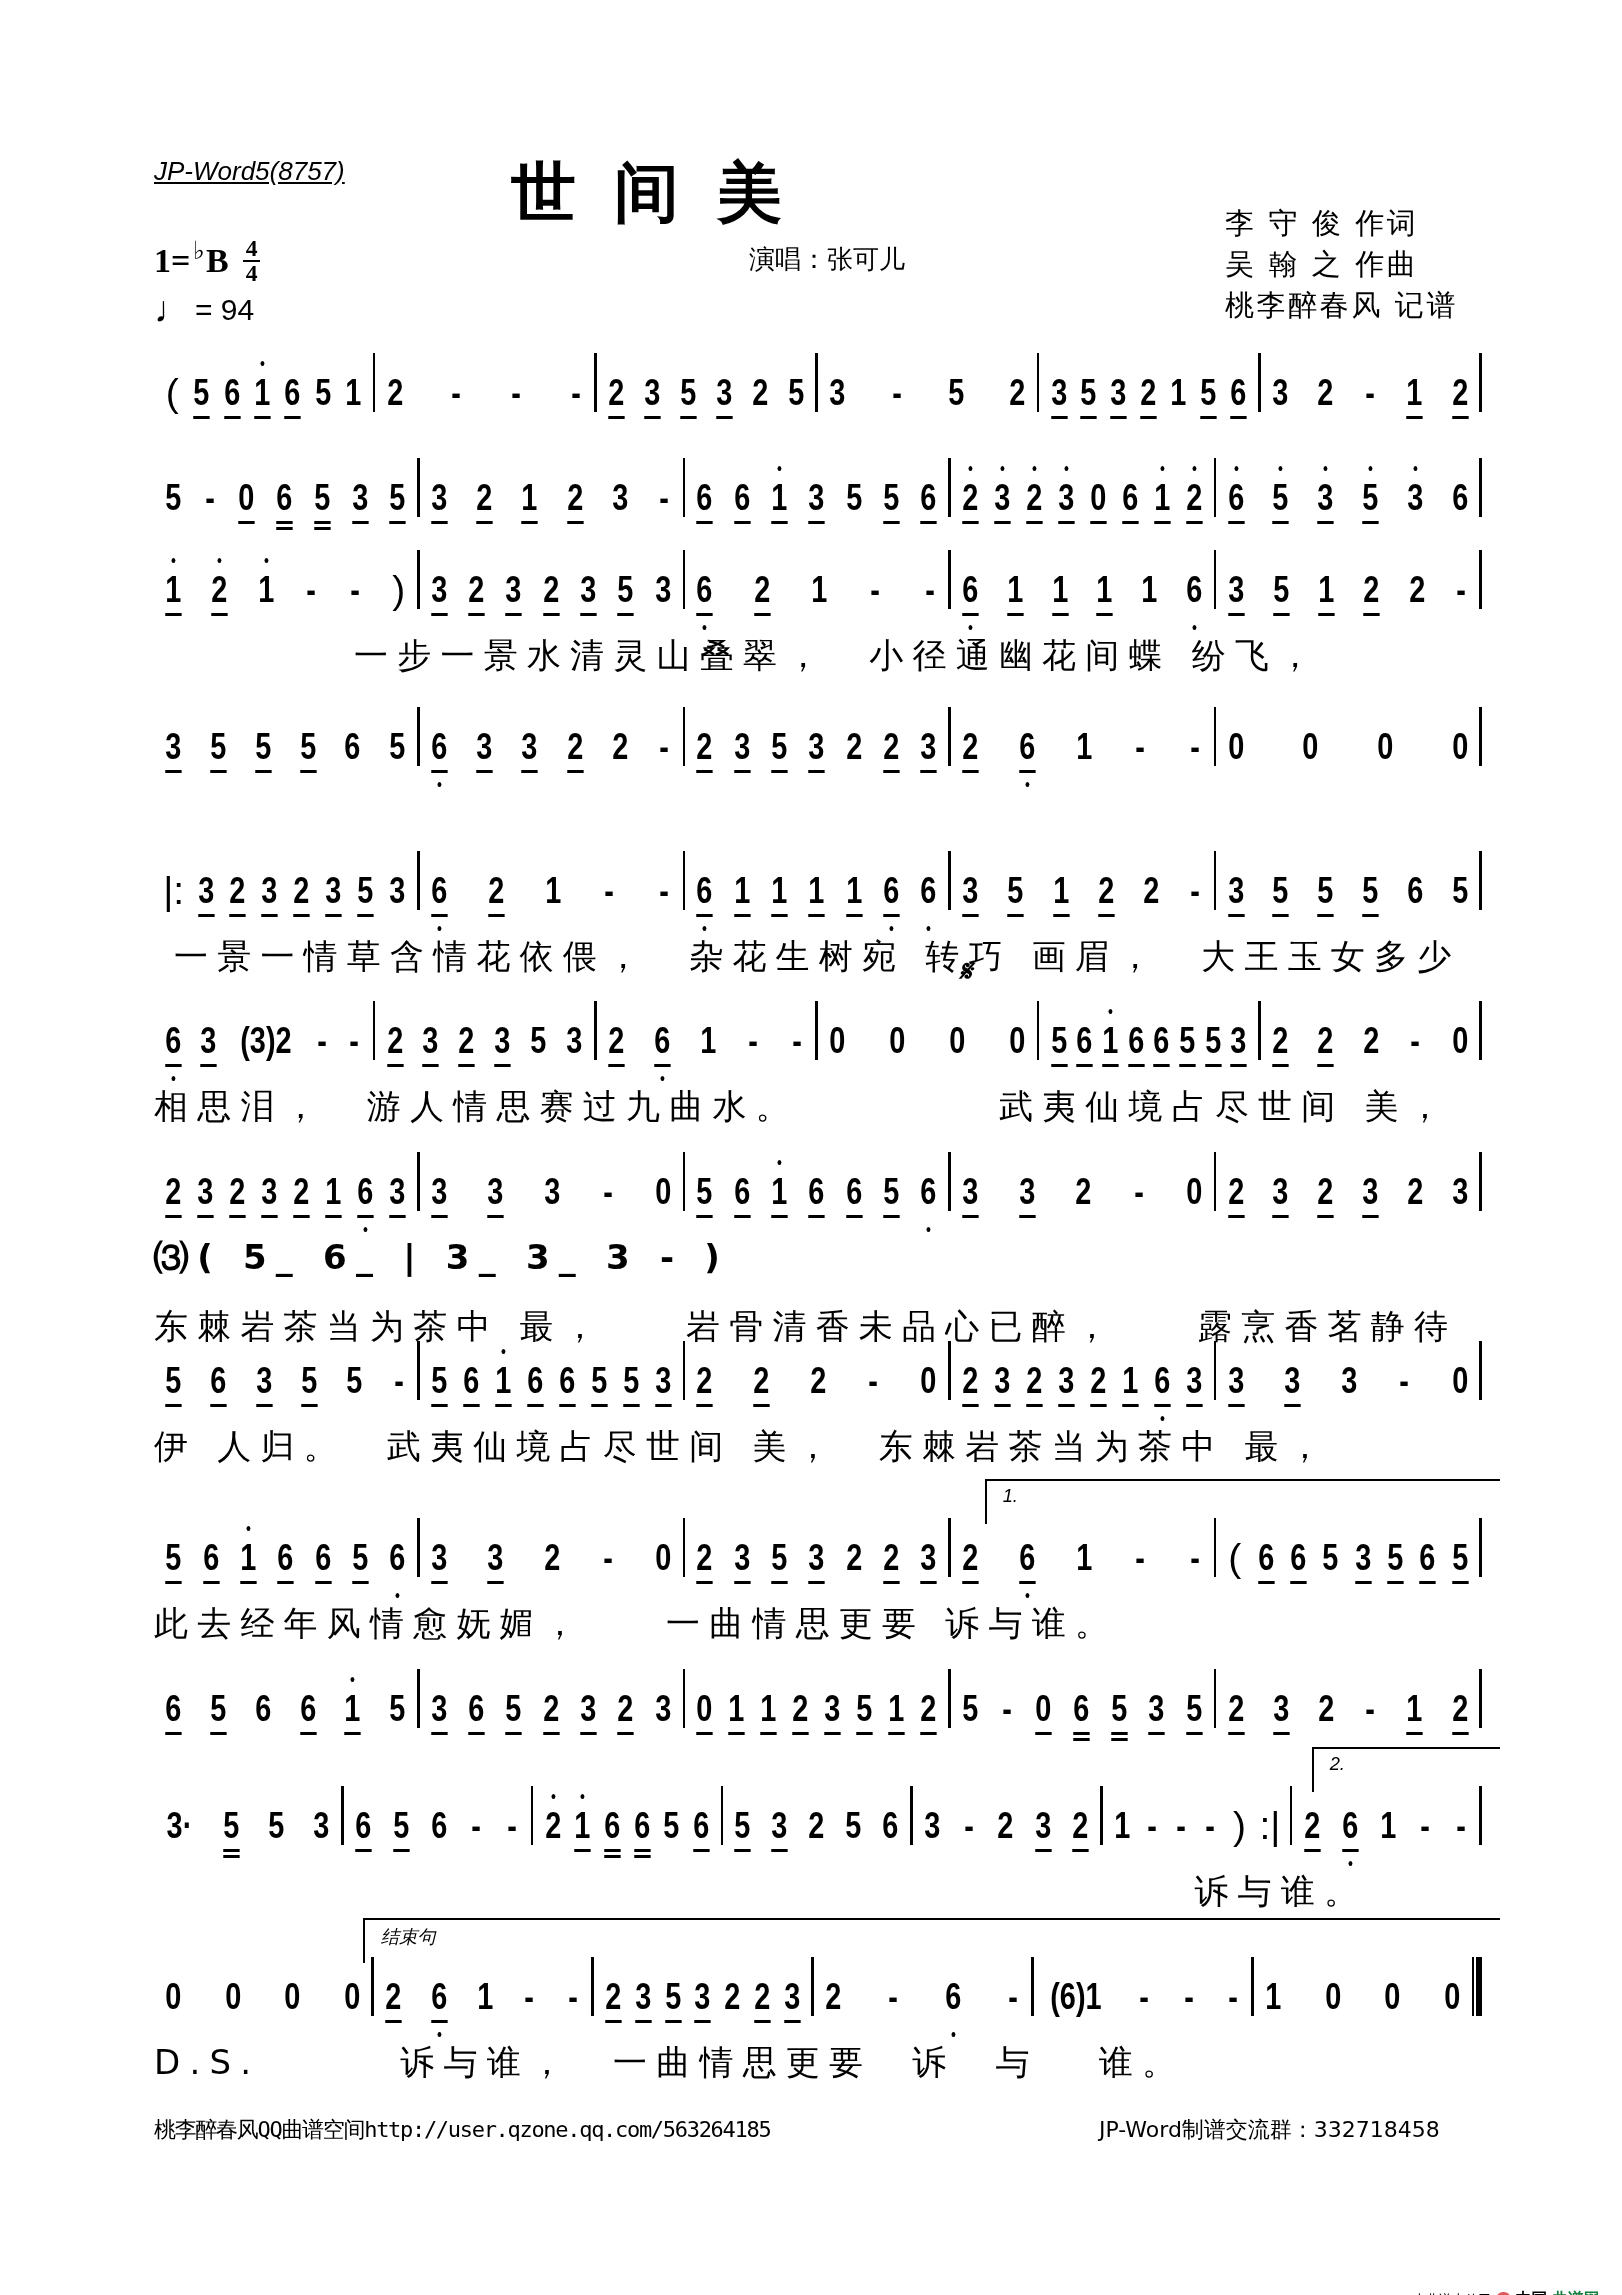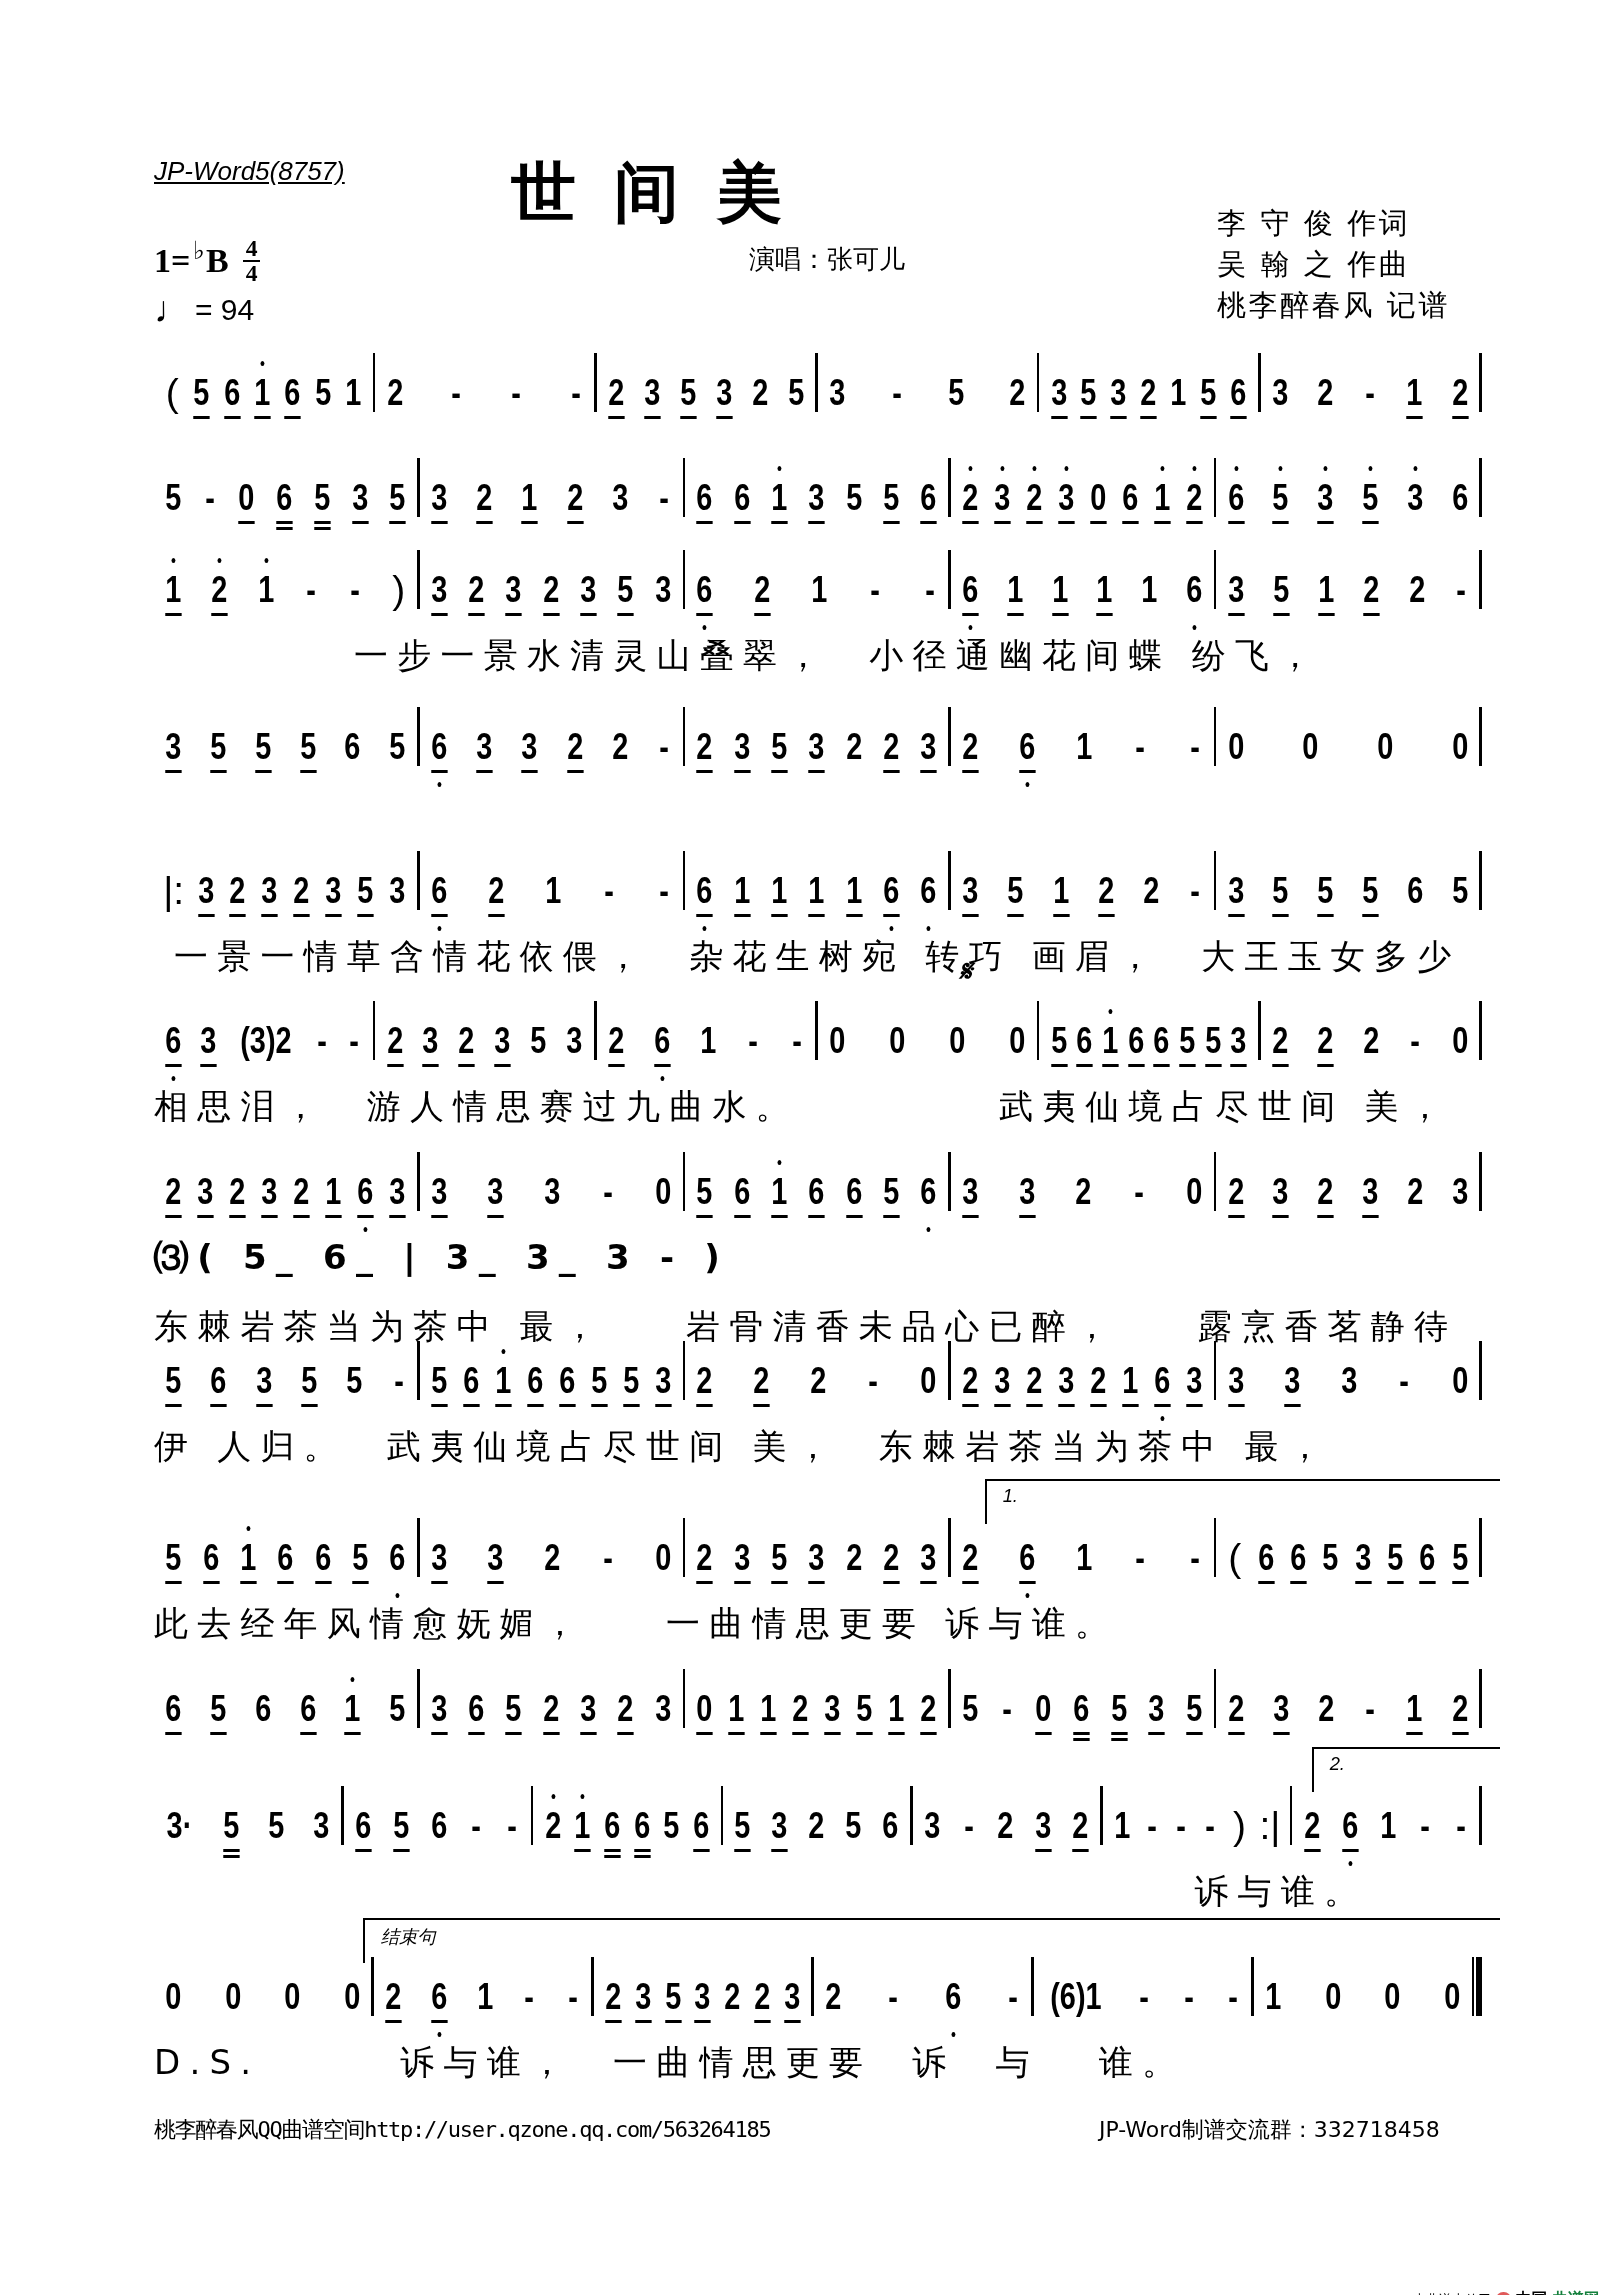--- a/index.html
+++ b/index.html
@@ -4,21 +4,21 @@
 <style>
   html, body { margin:0; padding:0; background:#ffffff; }
   body { width:1623px; height:2295px; position:relative; overflow:hidden; color:#000;
          font-family:"Liberation Sans", sans-serif; }
   .abs { position:absolute; }
   .software { left:154px; top:156px; font-size:26px; font-style:italic;text-decoration:underline; }
   .title { left:0; width:1331px; top:149px; text-align:center; font-family:"DejaVu Serif", serif;
            font-size:65px; font-weight:bold; letter-spacing:38px; }
   .singer { left:749px; top:242px; font-size:26px; font-family:"DejaVu Sans", sans-serif;text-align:right; }
   .credits { left:1217px; top:203px; font-size:29px; line-height:41px; font-family:"DejaVu Serif", serif; }
-  .credits div { letter-spacing:2.6px; }
+  .credits div { letter-spacing:2.6px;margin-left:8px; }
   .key { left:154px; top:239px; font-size:34px; font-weight:bold; font-family:"Liberation Serif", serif; display:flex; align-items:center; }
   .key .flat { font-size:25px; position:relative; top:-10.5px; margin:0 1.3px 0 2.6px; font-weight:normal; }
   .timesig { display:inline-flex; flex-direction:column; align-items:center; font-size:23.6px; line-height:19.6px; margin-left:14.4px; }
   .timesig .bar { width:17px; height:2.6px; background:#000; margin:1.3px 0; }
   .tempo { left:154px; top:291px; font-size:30px; display:flex; align-items:center; gap:3.9px; }
   .tempo .note { font-size:37px; line-height:1; }
 
   .system { position:absolute; left:154px; width:1328px; }
   .staff { display:flex; align-items:flex-end; height:59px; position:relative; }
   .measure { display:flex; align-items:flex-end; justify-content:space-between; flex:1; padding:0 9.2px; position:relative; height:100%; }

